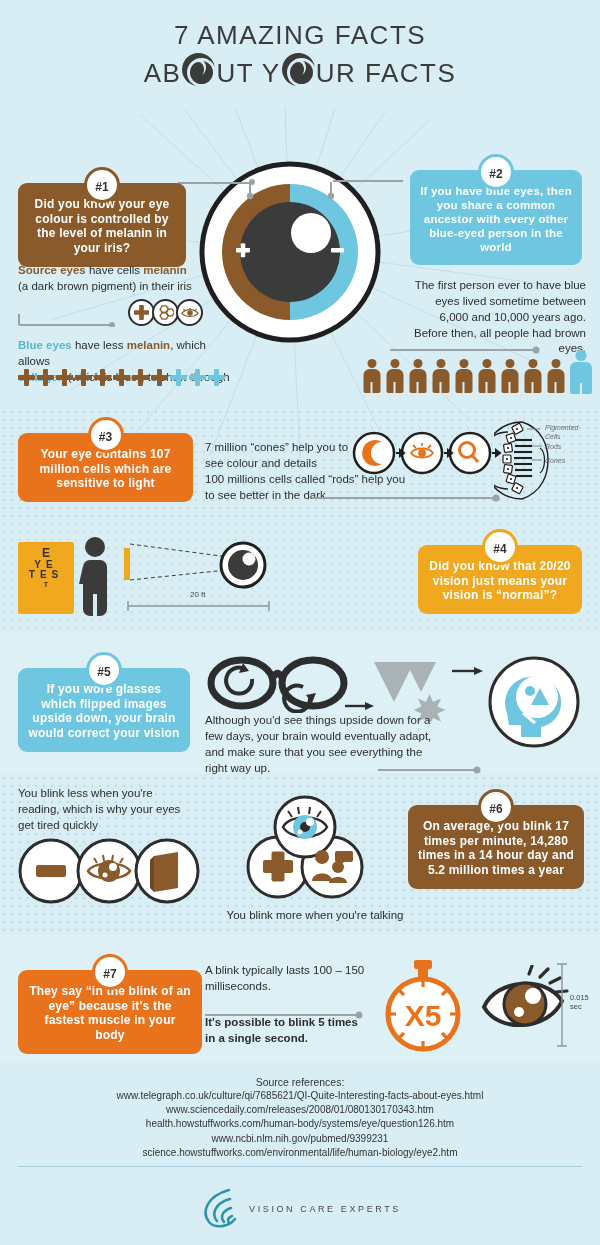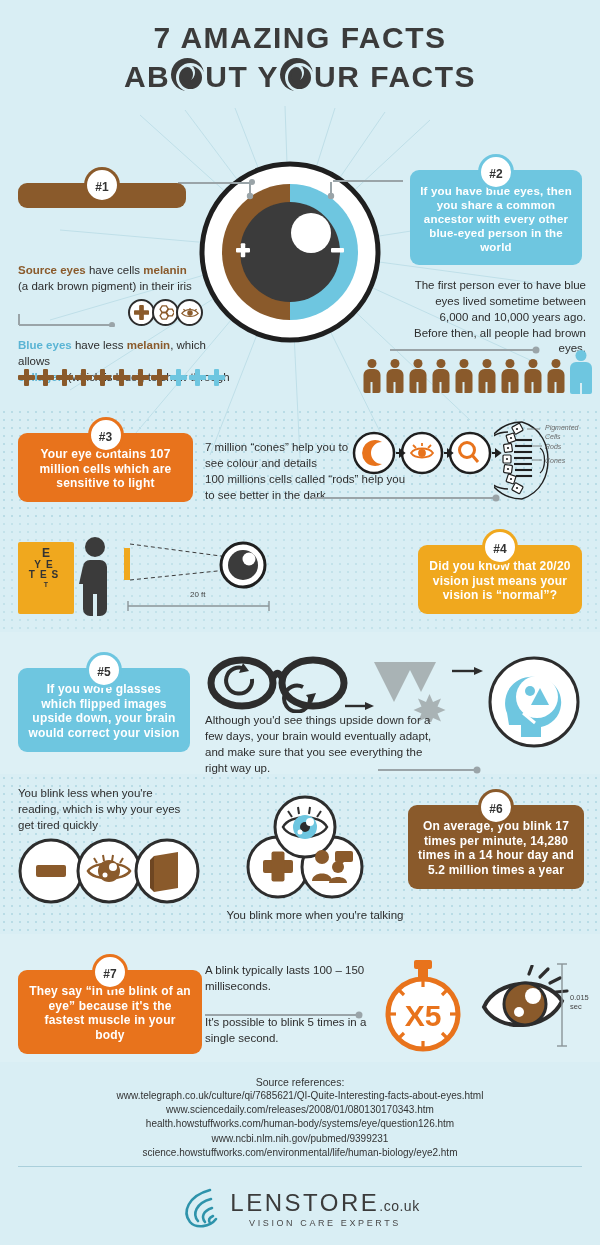--- a/index.html
+++ b/index.html
@@ -25,22 +25,22 @@
     background-size: 8px 8px;
   }
 
   
   .title-wrap {
     position: absolute;
     top: 22px; left: 0; right: 0;
     text-align: center;
   }
   .title-line {
-    font-weight: bold;
-    font-size: 30px;
+    font-weight: normal;
+    font-size: 26px;
     letter-spacing: 1.5px;
     color: #3b3b3b;
     line-height: 1.05;
     white-space: nowrap;
   }
   .title-line .eye-o {
     display: inline-block;
     width: 33px; height: 33px;
     border-radius: 50%;
     background: #3b3b3b;
@@ -273,20 +273,21 @@
       </svg>
   </div>
   <div style="position:absolute;left:333px;top:179px;width:70px;height:4px;">
     <svg width="70" height="4" style="display:block;">
         <line x1="0" y1="2" x2="70" y2="2" stroke="#9aa4a8" stroke-width="2"></line>
       </svg>
   </div>
 
   <div class="fact c-brown" style="left:18px;top:183px;width:168px;font-size:12px;">
     <span class="badge onbrown">#1</span>
+    <span class="txt">Did you know your eye colour is controlled by the level of melanin in your iris?</span>
   </div>
 
   <div class="body-txt" style="left:18px;top:263px;width:190px;">
     <span class="t-brown">Source eyes</span><span> have cells </span><span class="t-brown">melanin</span><br>
     <span>(a dark brown pigment) in their iris</span>
   </div>
 
   <div style="position:absolute;left:128px;top:299px;">
     <div class="icirc" style="position:relative;display:inline-flex;width:27px;height:27px;vertical-align:top;">
       <svg width="15" height="15" viewBox="0 0 16 16">
@@ -657,21 +658,21 @@
     <span class="txt">They say “in the blink of an eye” because it's the fastest muscle in your body</span>
   </div>
 
   <div class="body-txt" style="left:205px;top:963px;width:165px;">A blink typically lasts 100 – 150 milliseconds.</div>
   <div style="position:absolute;left:205px;top:1005px;">
     <svg width="160" height="8">
         <line x1="0" y1="4" x2="151" y2="4" stroke="#9aa4a8" stroke-width="2"></line>
         <circle cx="154" cy="4" r="3.5" fill="#9aa4a8"></circle>
       </svg>
   </div>
-  <div class="body-txt" style="left:205px;top:1015px;width:165px;">It's possible to blink 5 times in a single second.</div>
+  <div class="body-txt" style="left:205px;top:1015px;width:165px;font-weight:bold;">It's possible to blink 5 times in a single second.</div>
 
   <svg style="position:absolute;left:378px;top:958px;" width="90" height="96" viewBox="0 0 90 96">
     <rect x="36" y="2" width="18" height="9" rx="2" fill="#e8731c"></rect>
     <rect x="40" y="10" width="10" height="9" fill="#e8731c"></rect>
     <circle cx="45" cy="56" r="35" fill="#fff" stroke="#e8731c" stroke-width="5"></circle>
     <g stroke="#e8731c" stroke-width="3.2">
       <line x1="45" y1="21" x2="45" y2="29"></line>
       <line x1="45" y1="83" x2="45" y2="91"></line>
       <line x1="10" y1="56" x2="18" y2="56"></line>
       <line x1="72" y1="56" x2="80" y2="56"></line>
@@ -722,20 +723,17 @@
   <div class="logo-row" style="top:1186px;">
     <svg width="42" height="44" viewBox="0 0 42 44">
       <g fill="none" stroke="#2e93ab" stroke-width="2.6" stroke-linecap="round">
         <path d="M30 4 C8 10 2 26 10 36 C16 43 30 41 36 33"></path>
         <path d="M31 13 C16 17 12 28 18 35"></path>
         <path d="M32 22 C23 25 21 31 25 36"></path>
         <path d="M33 30 C29 32 28 34 30 37"></path>
       </g>
     </svg>
     <div class="logo-text">
-      <div class="main">
-        <span>LENSTORE</span><span class="tld">.co.uk</span>
-      </div>
       <div class="sub">VISION CARE EXPERTS</div>
     </div>
   </div>
 
 </div>
 
 </body></html>

